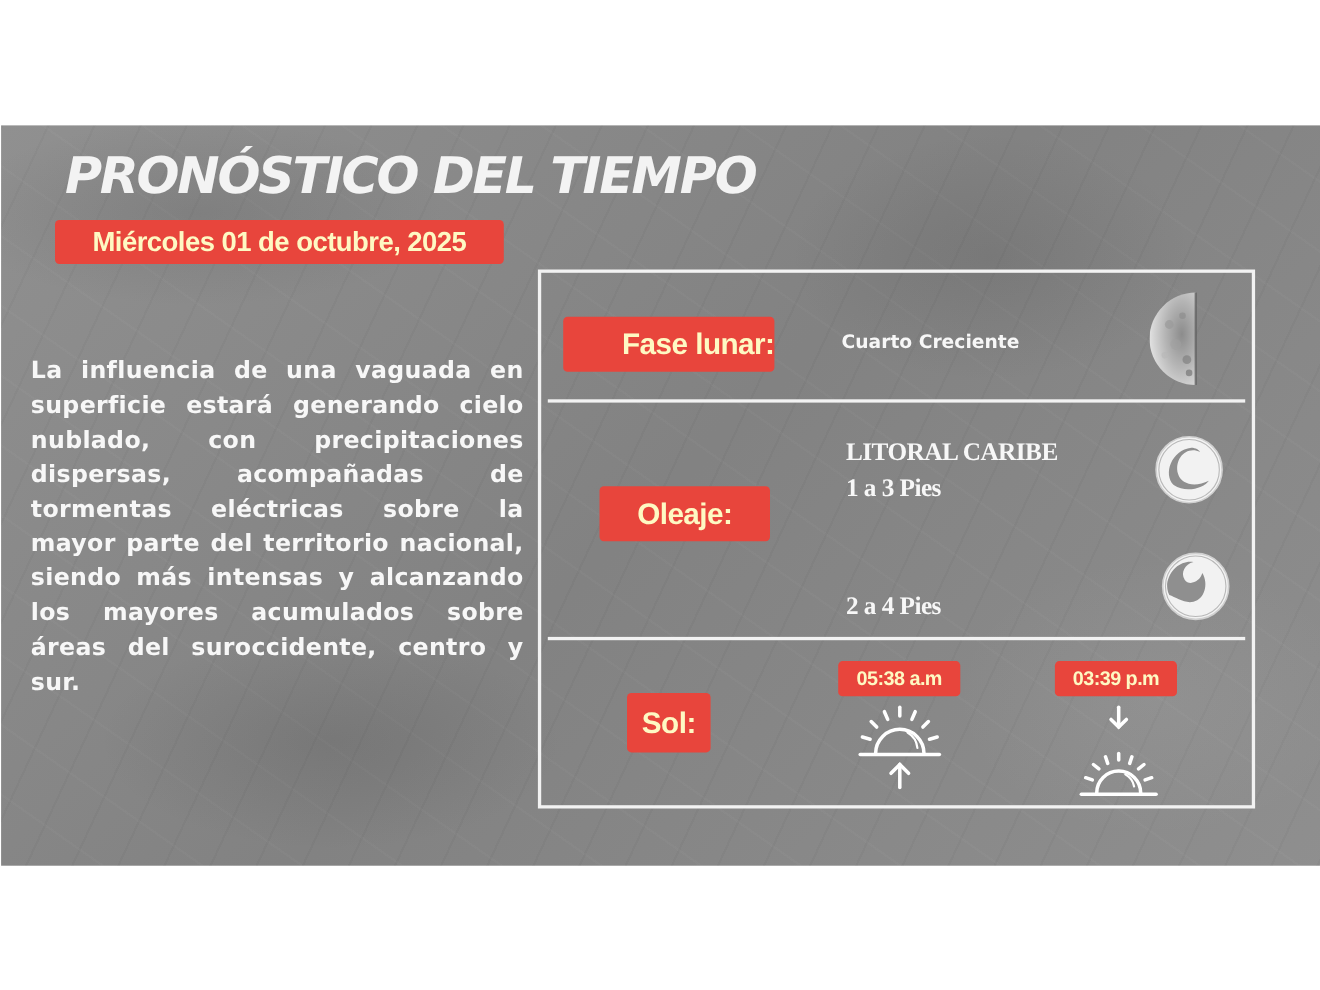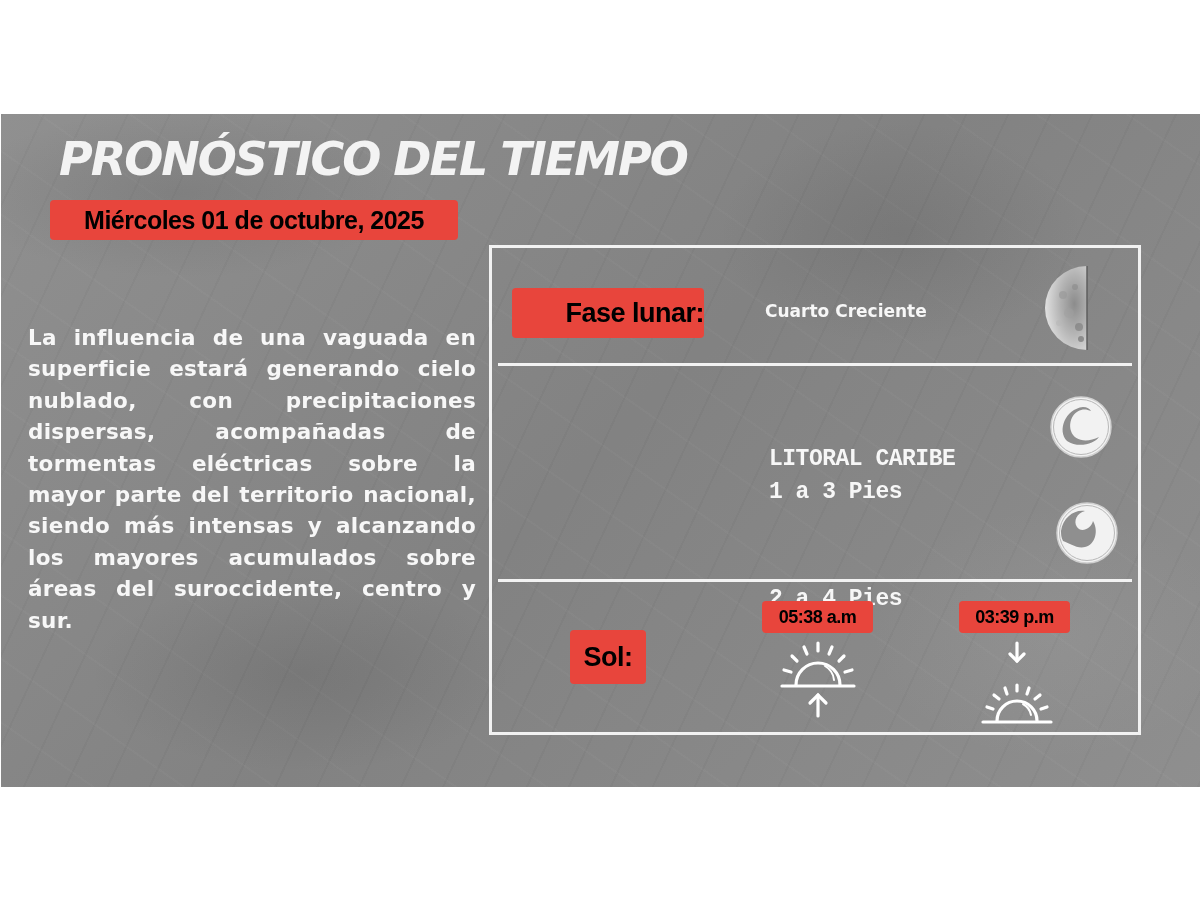--- a/index.html
+++ b/index.html
@@ -38,21 +38,21 @@
       font-style: italic;
       font-size: 46px;
       letter-spacing: -2px;
       color: #f3f3f3;
       white-space: nowrap;
       line-height: 1;
     }
     .pill {
       position: absolute;
       background: #e8453c;
-      color: #000000;
+      color: #fef9c3;
       border-radius: 4px;
       font-family: "Liberation Sans", sans-serif;
       font-weight: bold;
       display: flex;
       align-items: center;
       justify-content: center;
       white-space: nowrap;
       box-sizing: border-box;
     }
     .date-pill {
@@ -123,25 +123,24 @@
       white-space: nowrap;
     }
     .moon {
       position: absolute;
       left: 553px;
       top: 17px;
     }
     .wave-name, .wave-val {
       position: absolute;
       color: #f7f7f7;
-      font-family: Liberation Mono, monospace;
-      font-weight: bold;
-      white-space: nowrap;
-      letter-spacing: -0.5px;
-      margin-top: 48px;
+      font-family: Liberation Serif, serif;
+      font-weight: bold;
+      white-space: nowrap;
+      letter-spacing: -0.5px;
     }
     .wave-name { font-size: 23px; }
     .wave-val { font-size: 23px; }
     .w1-name { left: 277px; top: 150px; }
     .w1-val { left: 277px; top: 183px; }
     .w2-name { left: 277px; top: 256px; }
     .w2-val { left: 277px; top: 290px; }
     .wave-icon { position: absolute; }
     .wave-icon.i1 { left: 557px; top: 147px; }
     .wave-icon.i2 { left: 563px; top: 253px; }
@@ -191,20 +190,23 @@
       <circle cx="18" cy="30" r="4" fill="#9a9a9a" opacity="0.7"></circle>
       <circle cx="30" cy="22" r="3" fill="#8a8a8a" opacity="0.6"></circle>
       <circle cx="24" cy="48" r="5" fill="#a0a0a0" opacity="0.5"></circle>
       <circle cx="34" cy="62" r="4" fill="#7a7a7a" opacity="0.6"></circle>
       <circle cx="36" cy="74" r="3" fill="#6a6a6a" opacity="0.6"></circle>
       <circle cx="14" cy="58" r="3" fill="#b8b8b8" opacity="0.6"></circle>
     </svg>
 
     <div class="divider d1"></div>
 
+    <div class="pill label-pill oleaje-pill">
+      <span>Oleaje:</span>
+    </div>
 
     <span class="wave-name w1-name">LITORAL CARIBE</span>
     <span class="wave-val w1-val">1 a 3 Pies</span>
     <svg class="wave-icon i1" width="64" height="64" viewBox="0 0 64 64">
       <circle cx="32" cy="32" r="30" fill="#f2f2f2" stroke="#d0d0d0" stroke-width="1.5"></circle>
       <circle cx="32" cy="32" r="27.5" fill="none" stroke="#b8b8b8" stroke-width="1"></circle>
       <path d="M42 16 C 30 10, 18 22, 22 36 C 25 46, 38 48, 50 42 C 46 48, 30 54, 18 46 C 8 36, 16 14, 34 12 C 38 12, 41 14, 42 16 Z" fill="#8f8f8f"></path>
       <path d="M40 18 C 34 16, 28 24, 32 32 C 28 26, 32 18, 40 18 Z" fill="#f2f2f2"></path>
     </svg>
 

